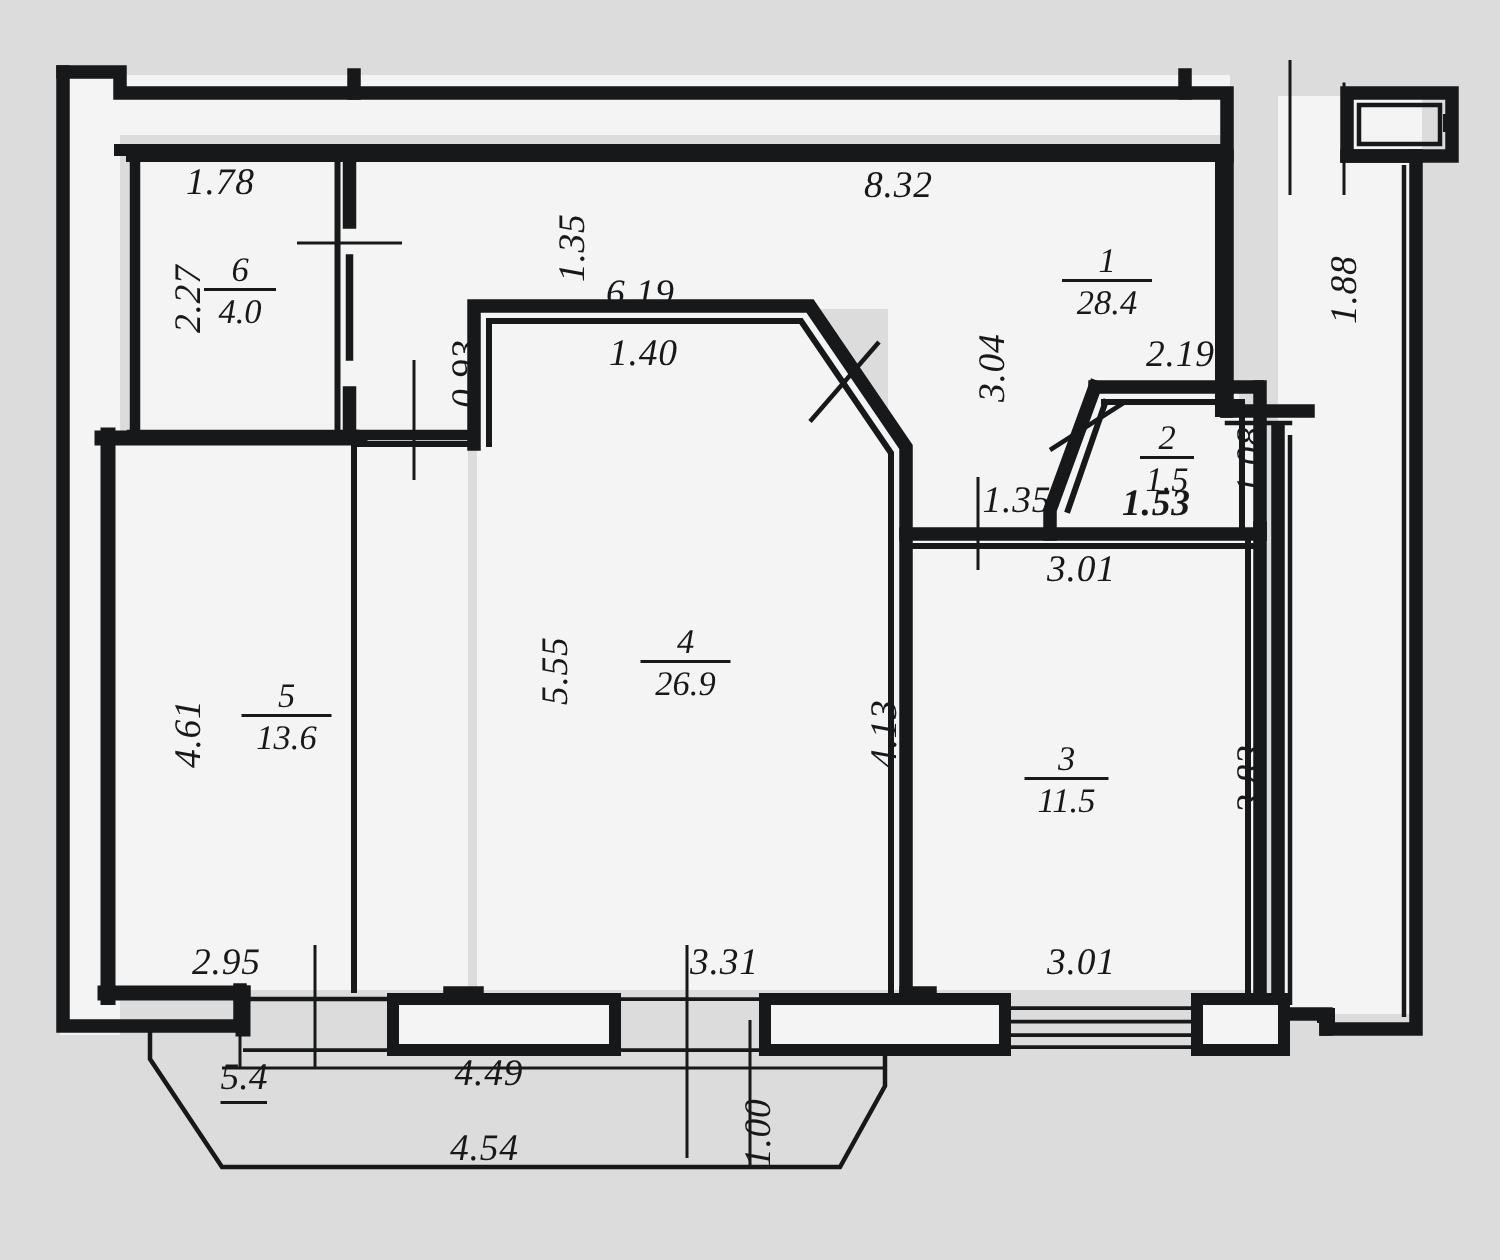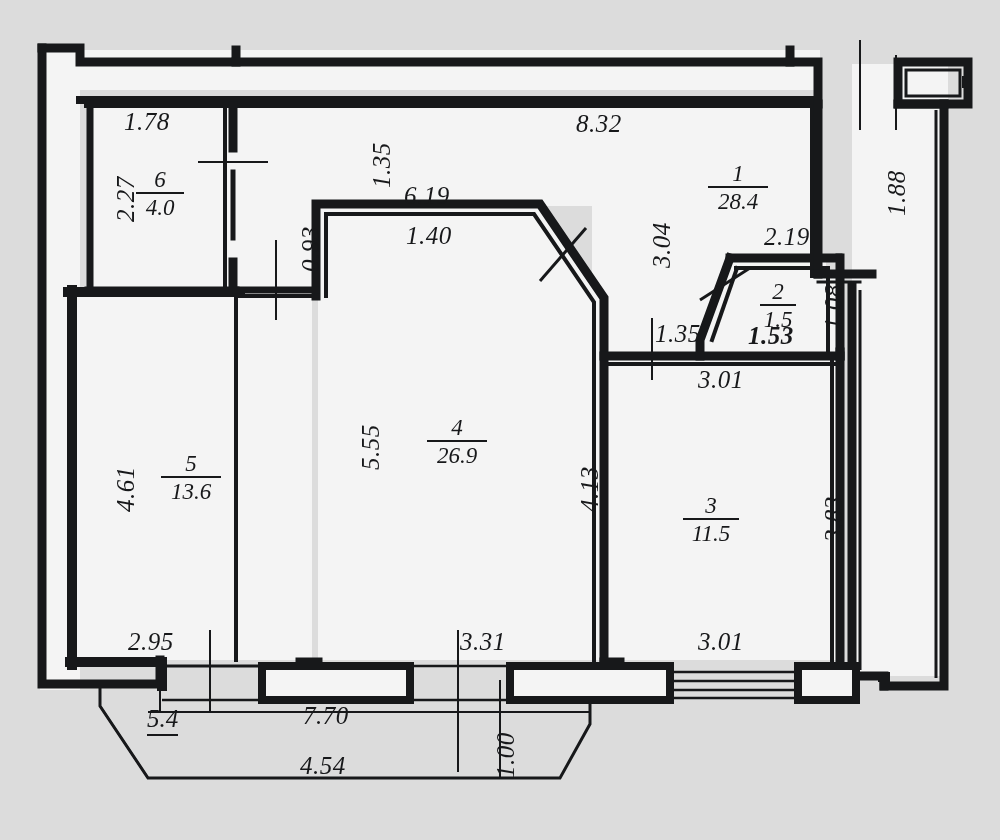--- a/index.html
+++ b/index.html
@@ -308,21 +308,21 @@
   <div class="dim-label" style="left:655px; top:320px;">1.35</div>
 
   <div class="dim-label" style="left:698px; top:366px;">3.01</div>
 
   <div class="dim-label" style="left:128px; top:628px;">2.95</div>
 
   <div class="dim-label" style="left:460px; top:628px;text-align:center;">3.31</div>
 
   <div class="dim-label" style="left:698px; top:628px;">3.01</div>
 
-  <div class="dim-label" style="left:303px; top:702px;">7.70</div>
+  <div class="dim-label" style="left:303px; top:702px;">4.49</div>
 
   <div class="dim-label" style="left:300px; top:752px;">4.54</div>
 
   <div class="dim-label vert" style="left:112px; top:222px;">2.27</div>
 
   <div class="dim-label vert" style="left:368px; top:188px;">1.35</div>
 
   <div class="dim-label vert" style="left:297px; top:272px;">0.93</div>
 
   <div class="dim-label vert" style="left:648px; top:268px;">3.04</div>

